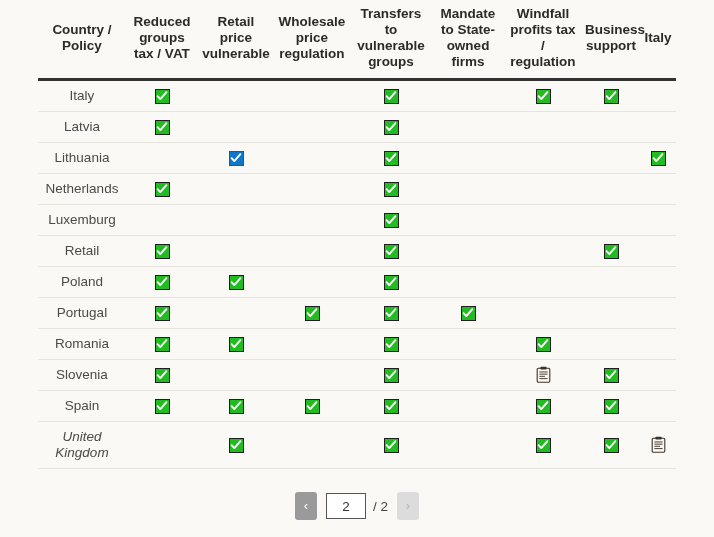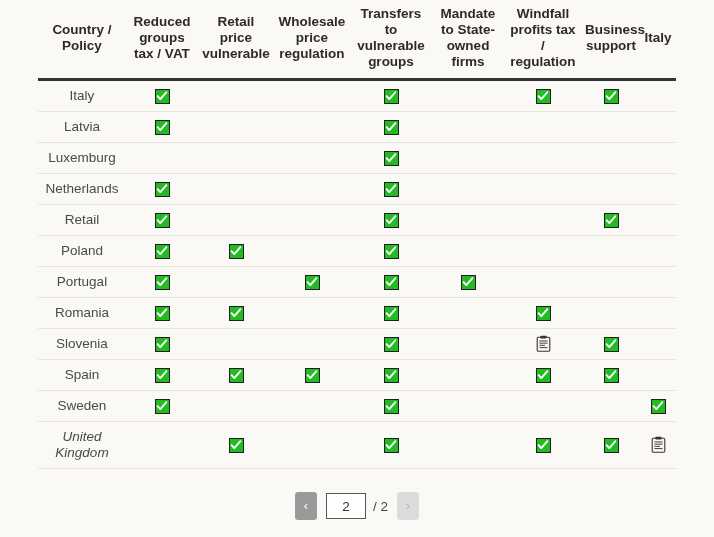--- a/index.html
+++ b/index.html
@@ -213,37 +213,54 @@
             <td></td>
             <td><span class="chk green"><svg width="12" height="12" viewBox="0 0 12 12" aria-hidden="true">
                   <path d="M1.6 6.2 L4.3 9.1 L10.4 2.2" fill="none" stroke="#ffffff" stroke-width="1.9" stroke-linecap="round" stroke-linejoin="round"></path>
                 </svg></span></td>
             <td></td>
             <td></td>
             <td></td>
             <td></td>
           </tr>
           <tr>
+            <td class="country-cell">Lithuania</td>
+            <td></td>
+            <td><span class="chk blue"><svg width="12" height="12" viewBox="0 0 12 12" aria-hidden="true">
+                  <path d="M1.6 6.2 L4.3 9.1 L10.4 2.2" fill="none" stroke="#ffffff" stroke-width="1.9" stroke-linecap="round" stroke-linejoin="round"></path>
+                </svg></span></td>
+            <td></td>
+            <td><span class="chk green"><svg width="12" height="12" viewBox="0 0 12 12" aria-hidden="true">
+                  <path d="M1.6 6.2 L4.3 9.1 L10.4 2.2" fill="none" stroke="#ffffff" stroke-width="1.9" stroke-linecap="round" stroke-linejoin="round"></path>
+                </svg></span></td>
+            <td></td>
+            <td></td>
+            <td></td>
+            <td><span class="chk green"><svg width="12" height="12" viewBox="0 0 12 12" aria-hidden="true">
+                  <path d="M1.6 6.2 L4.3 9.1 L10.4 2.2" fill="none" stroke="#ffffff" stroke-width="1.9" stroke-linecap="round" stroke-linejoin="round"></path>
+                </svg></span></td>
+          </tr>
+          <tr>
+            <td class="country-cell">Netherlands</td>
+            <td><span class="chk green"><svg width="12" height="12" viewBox="0 0 12 12" aria-hidden="true">
+                  <path d="M1.6 6.2 L4.3 9.1 L10.4 2.2" fill="none" stroke="#ffffff" stroke-width="1.9" stroke-linecap="round" stroke-linejoin="round"></path>
+                </svg></span></td>
+            <td></td>
+            <td></td>
+            <td><span class="chk green"><svg width="12" height="12" viewBox="0 0 12 12" aria-hidden="true">
+                  <path d="M1.6 6.2 L4.3 9.1 L10.4 2.2" fill="none" stroke="#ffffff" stroke-width="1.9" stroke-linecap="round" stroke-linejoin="round"></path>
+                </svg></span></td>
+            <td></td>
+            <td></td>
+            <td></td>
+            <td></td>
+          </tr>
+          <tr>
             <td class="country-cell">Luxemburg</td>
             <td></td>
-            <td></td>
-            <td></td>
-            <td><span class="chk green"><svg width="12" height="12" viewBox="0 0 12 12" aria-hidden="true">
-                  <path d="M1.6 6.2 L4.3 9.1 L10.4 2.2" fill="none" stroke="#ffffff" stroke-width="1.9" stroke-linecap="round" stroke-linejoin="round"></path>
-                </svg></span></td>
-            <td></td>
-            <td></td>
-            <td></td>
-            <td></td>
-          </tr>
-          <tr>
-            <td class="country-cell">Netherlands</td>
-            <td><span class="chk green"><svg width="12" height="12" viewBox="0 0 12 12" aria-hidden="true">
-                  <path d="M1.6 6.2 L4.3 9.1 L10.4 2.2" fill="none" stroke="#ffffff" stroke-width="1.9" stroke-linecap="round" stroke-linejoin="round"></path>
-                </svg></span></td>
             <td></td>
             <td></td>
             <td><span class="chk green"><svg width="12" height="12" viewBox="0 0 12 12" aria-hidden="true">
                   <path d="M1.6 6.2 L4.3 9.1 L10.4 2.2" fill="none" stroke="#ffffff" stroke-width="1.9" stroke-linecap="round" stroke-linejoin="round"></path>
                 </svg></span></td>
             <td></td>
             <td></td>
             <td></td>
             <td></td>
           </tr>
@@ -359,37 +376,20 @@
                 </svg></span></td>
             <td></td>
             <td><span class="chk green"><svg width="12" height="12" viewBox="0 0 12 12" aria-hidden="true">
                   <path d="M1.6 6.2 L4.3 9.1 L10.4 2.2" fill="none" stroke="#ffffff" stroke-width="1.9" stroke-linecap="round" stroke-linejoin="round"></path>
                 </svg></span></td>
             <td><span class="chk green"><svg width="12" height="12" viewBox="0 0 12 12" aria-hidden="true">
                   <path d="M1.6 6.2 L4.3 9.1 L10.4 2.2" fill="none" stroke="#ffffff" stroke-width="1.9" stroke-linecap="round" stroke-linejoin="round"></path>
                 </svg></span></td>
             <td></td>
           </tr>
-          <tr>
-            <td class="country-cell">Sweden</td>
-            <td><span class="chk green"><svg width="12" height="12" viewBox="0 0 12 12" aria-hidden="true">
-                  <path d="M1.6 6.2 L4.3 9.1 L10.4 2.2" fill="none" stroke="#ffffff" stroke-width="1.9" stroke-linecap="round" stroke-linejoin="round"></path>
-                </svg></span></td>
-            <td></td>
-            <td></td>
-            <td><span class="chk green"><svg width="12" height="12" viewBox="0 0 12 12" aria-hidden="true">
-                  <path d="M1.6 6.2 L4.3 9.1 L10.4 2.2" fill="none" stroke="#ffffff" stroke-width="1.9" stroke-linecap="round" stroke-linejoin="round"></path>
-                </svg></span></td>
-            <td></td>
-            <td></td>
-            <td></td>
-            <td><span class="chk green"><svg width="12" height="12" viewBox="0 0 12 12" aria-hidden="true">
-                  <path d="M1.6 6.2 L4.3 9.1 L10.4 2.2" fill="none" stroke="#ffffff" stroke-width="1.9" stroke-linecap="round" stroke-linejoin="round"></path>
-                </svg></span></td>
-          </tr>
           <tr class="tall">
             <td class="country-cell">United Kingdom</td>
             <td></td>
             <td><span class="chk green"><svg width="12" height="12" viewBox="0 0 12 12" aria-hidden="true">
                   <path d="M1.6 6.2 L4.3 9.1 L10.4 2.2" fill="none" stroke="#ffffff" stroke-width="1.9" stroke-linecap="round" stroke-linejoin="round"></path>
                 </svg></span></td>
             <td></td>
             <td><span class="chk green"><svg width="12" height="12" viewBox="0 0 12 12" aria-hidden="true">
                   <path d="M1.6 6.2 L4.3 9.1 L10.4 2.2" fill="none" stroke="#ffffff" stroke-width="1.9" stroke-linecap="round" stroke-linejoin="round"></path>
                 </svg></span></td>

